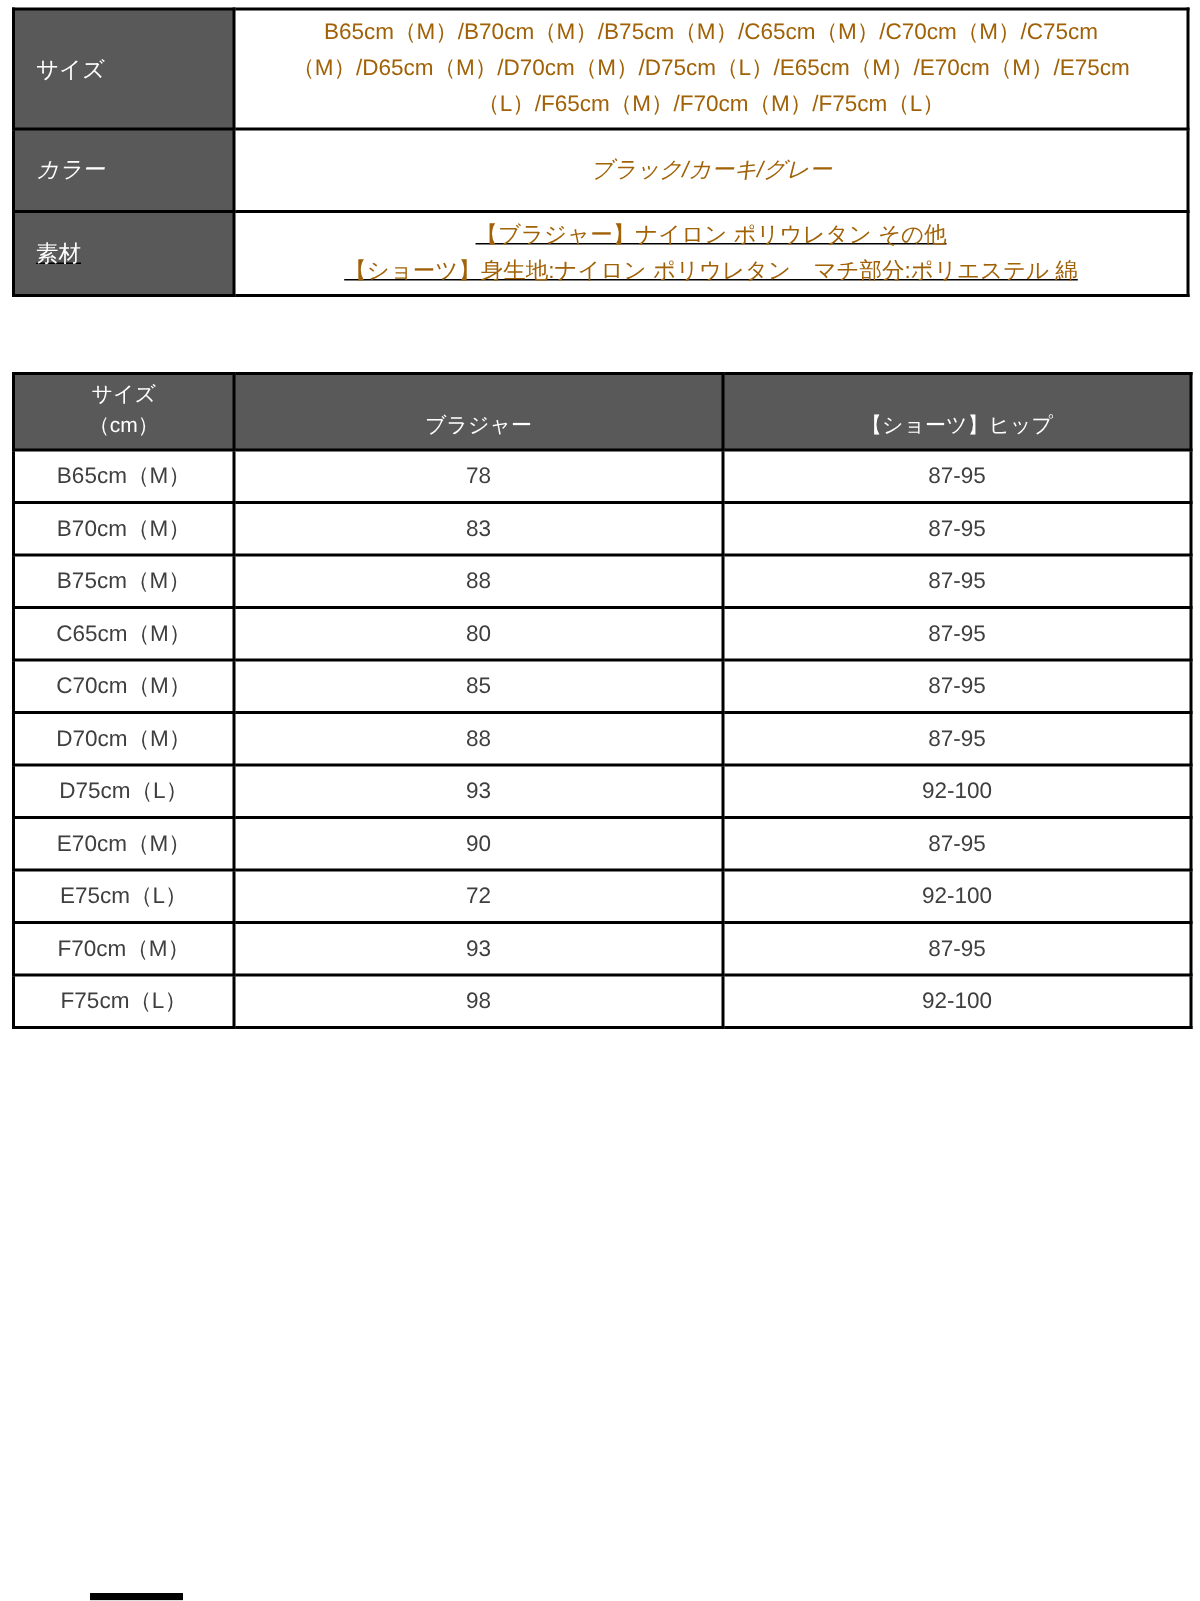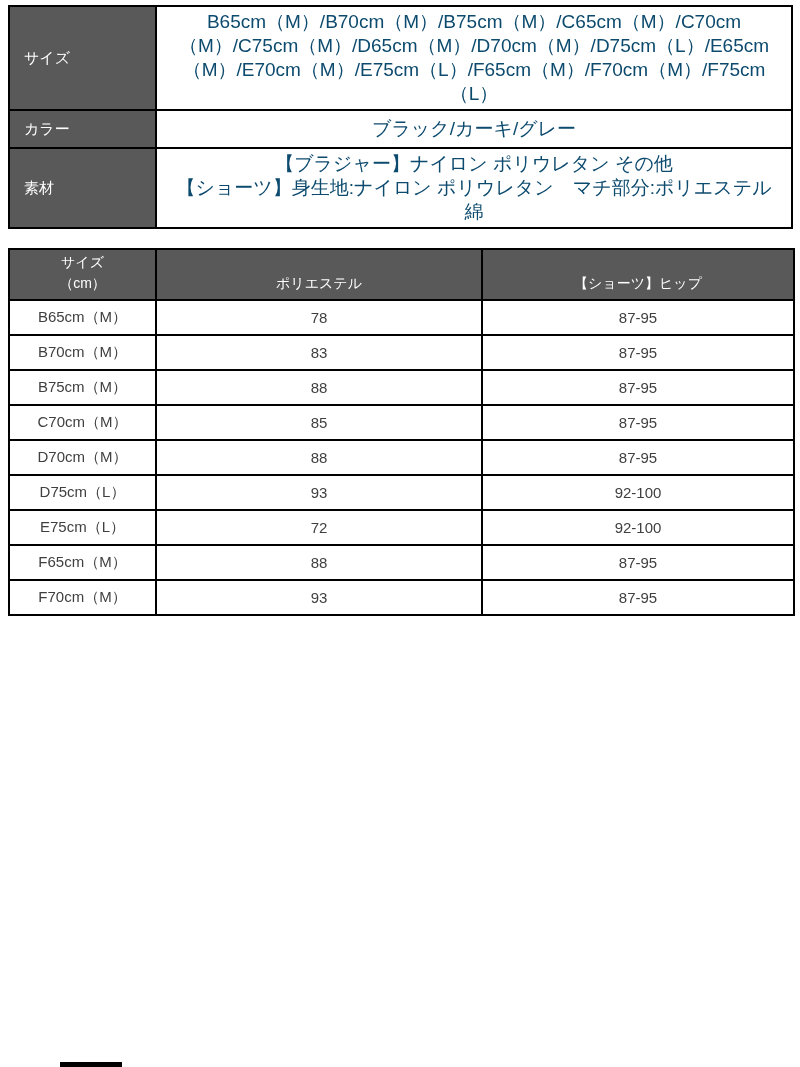--- a/index.html
+++ b/index.html
@@ -26,34 +26,34 @@
     position: absolute;
     left: 8px;
     top: 5px;
     width: 785px;
   }
   .spec-table td {
     border: 2px solid #000000;
   }
   .spec-table col.c-label { width: 147px; }
   .spec-table tr:nth-child(1) { height: 75px; }
-  .spec-table tr:nth-child(2) { height: 38px; }
-  .spec-table tr:nth-child(3) { height: 54px; }
+  .spec-table tr:nth-child(2) { height: 55px; font-style: italic; }
+  .spec-table tr:nth-child(3) { height: 54px; text-decoration: underline; }
   .spec-label {
     background: #595959;
     color: #ffffff;
     font-size: 15px;
     text-align: left;
     vertical-align: middle;
     padding: 4px 6px 4px 14px;
   }
   .spec-value {
     background: #ffffff;
-    color: #0c4a6e;
-    font-size: 19px;
+    color: #a16207;
+    font-size: 15px;
     line-height: 24px;
     text-align: center;
     vertical-align: middle;
     padding: 3px 12px;
   }
 
   
   .size-chart {
     position: absolute;
     left: 8px;
@@ -137,21 +137,21 @@
         <col class="c1">
         <col class="c2">
         <col class="c3">
       </colgroup>
     <thead>
       <tr>
         <th>
           <div>サイズ</div>
           <div>（cm）</div>
         </th>
-        <th>ポリエステル</th>
+        <th>ブラジャー</th>
         <th>【ショーツ】ヒップ</th>
       </tr>
     </thead>
     <tbody id="chart-body">
   <tr>
     <td>B65cm（M）</td>
     <td>78</td>
     <td>87-95</td>
   </tr>
 
@@ -160,20 +160,25 @@
     <td>83</td>
     <td>87-95</td>
   </tr>
 
   <tr>
     <td>B75cm（M）</td>
     <td>88</td>
     <td>87-95</td>
   </tr>
 
+  <tr>
+    <td>C65cm（M）</td>
+    <td>80</td>
+    <td>87-95</td>
+  </tr>
 
   <tr>
     <td>C70cm（M）</td>
     <td>85</td>
     <td>87-95</td>
   </tr>
 
 
 
   <tr>
@@ -182,37 +187,42 @@
     <td>87-95</td>
   </tr>
 
   <tr>
     <td>D75cm（L）</td>
     <td>93</td>
     <td>92-100</td>
   </tr>
 
 
+  <tr>
+    <td>E70cm（M）</td>
+    <td>90</td>
+    <td>87-95</td>
+  </tr>
 
   <tr>
     <td>E75cm（L）</td>
     <td>72</td>
     <td>92-100</td>
   </tr>
 
-  <tr>
-    <td>F65cm（M）</td>
-    <td>88</td>
-    <td>87-95</td>
-  </tr>
 
   <tr>
     <td>F70cm（M）</td>
     <td>93</td>
     <td>87-95</td>
   </tr>
 
+  <tr>
+    <td>F75cm（L）</td>
+    <td>98</td>
+    <td>92-100</td>
+  </tr>
 </tbody>
   </table>
 
   <div class="crop-mark"></div>
 
 </div>
 
 </body></html>

